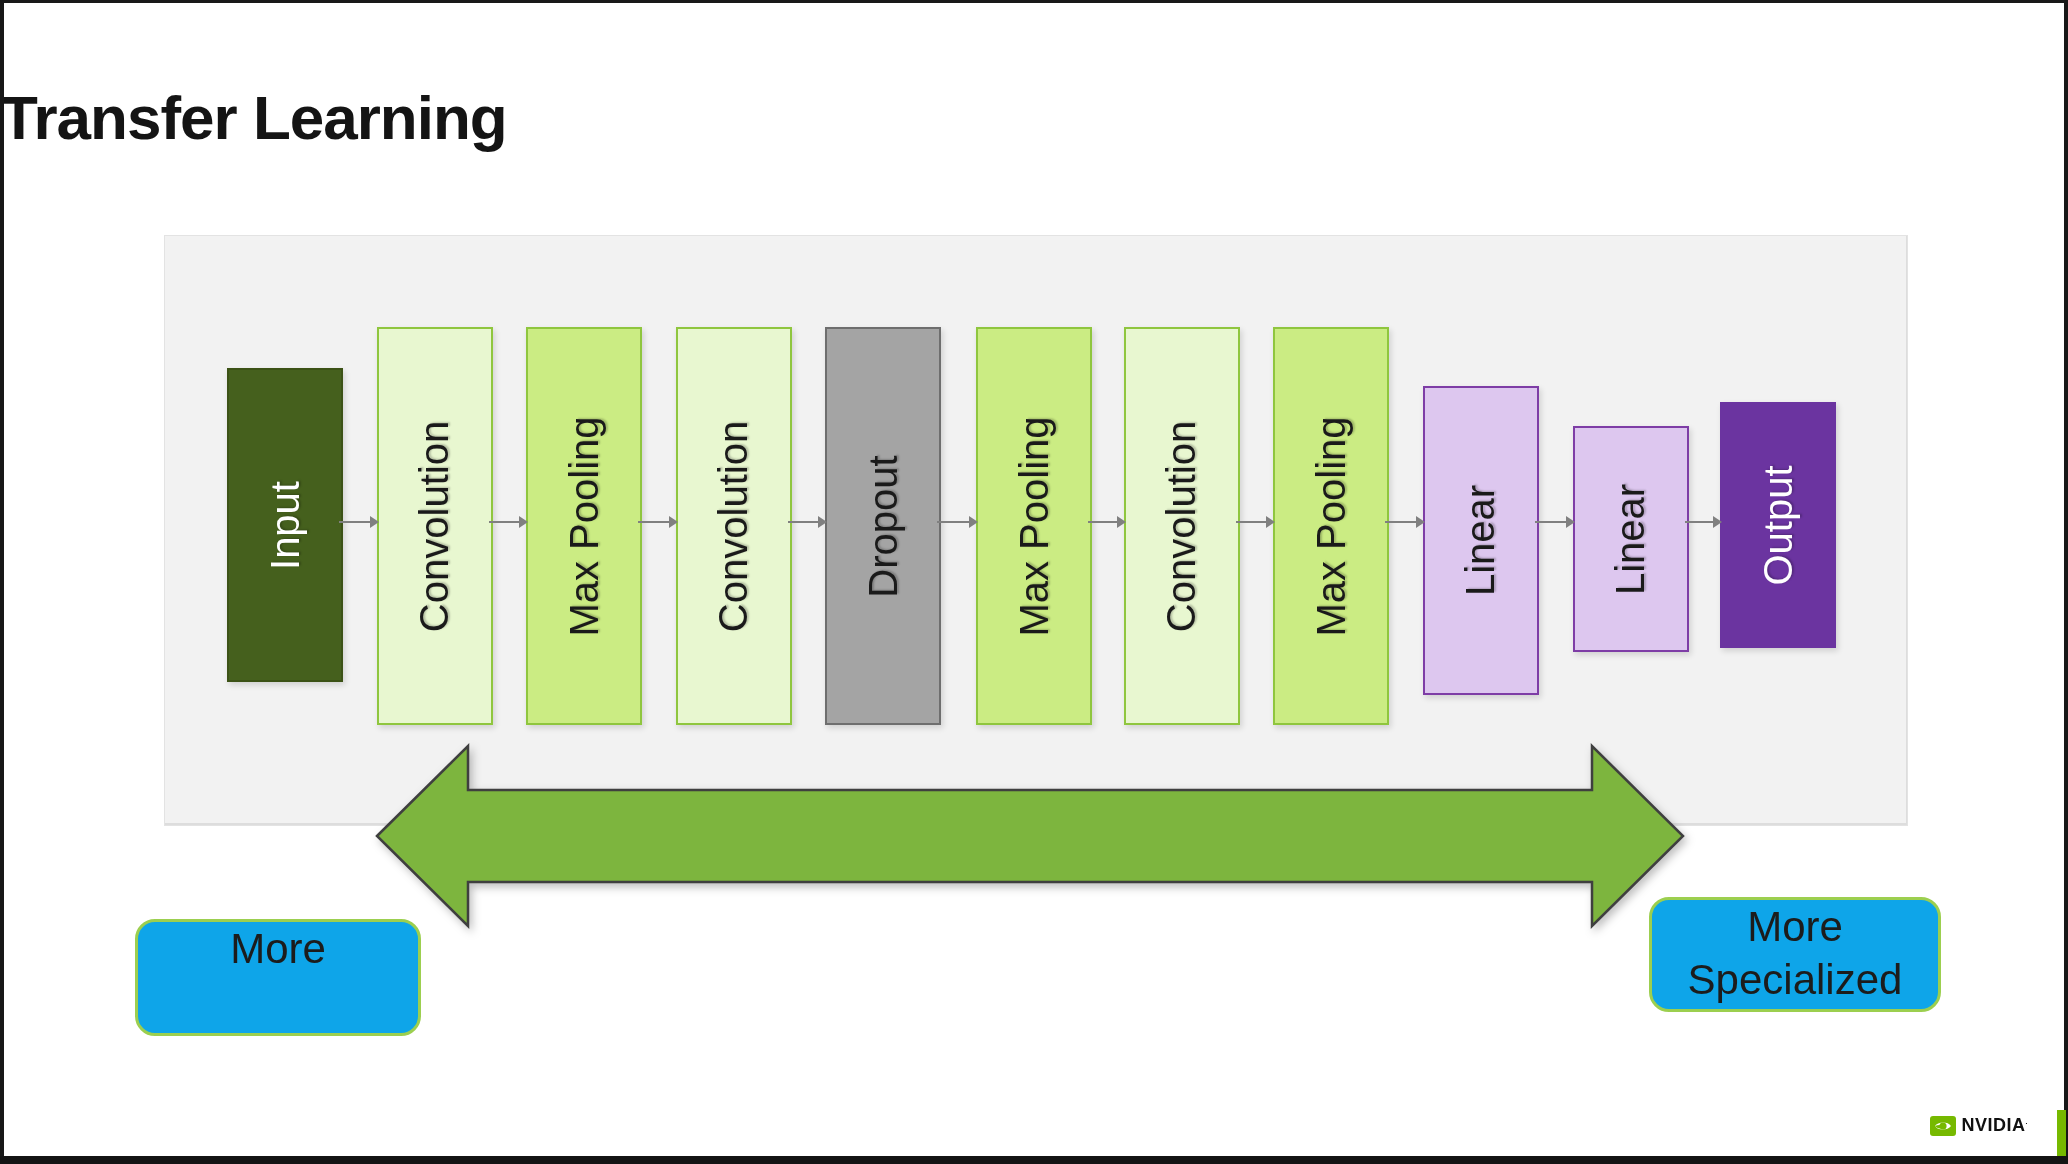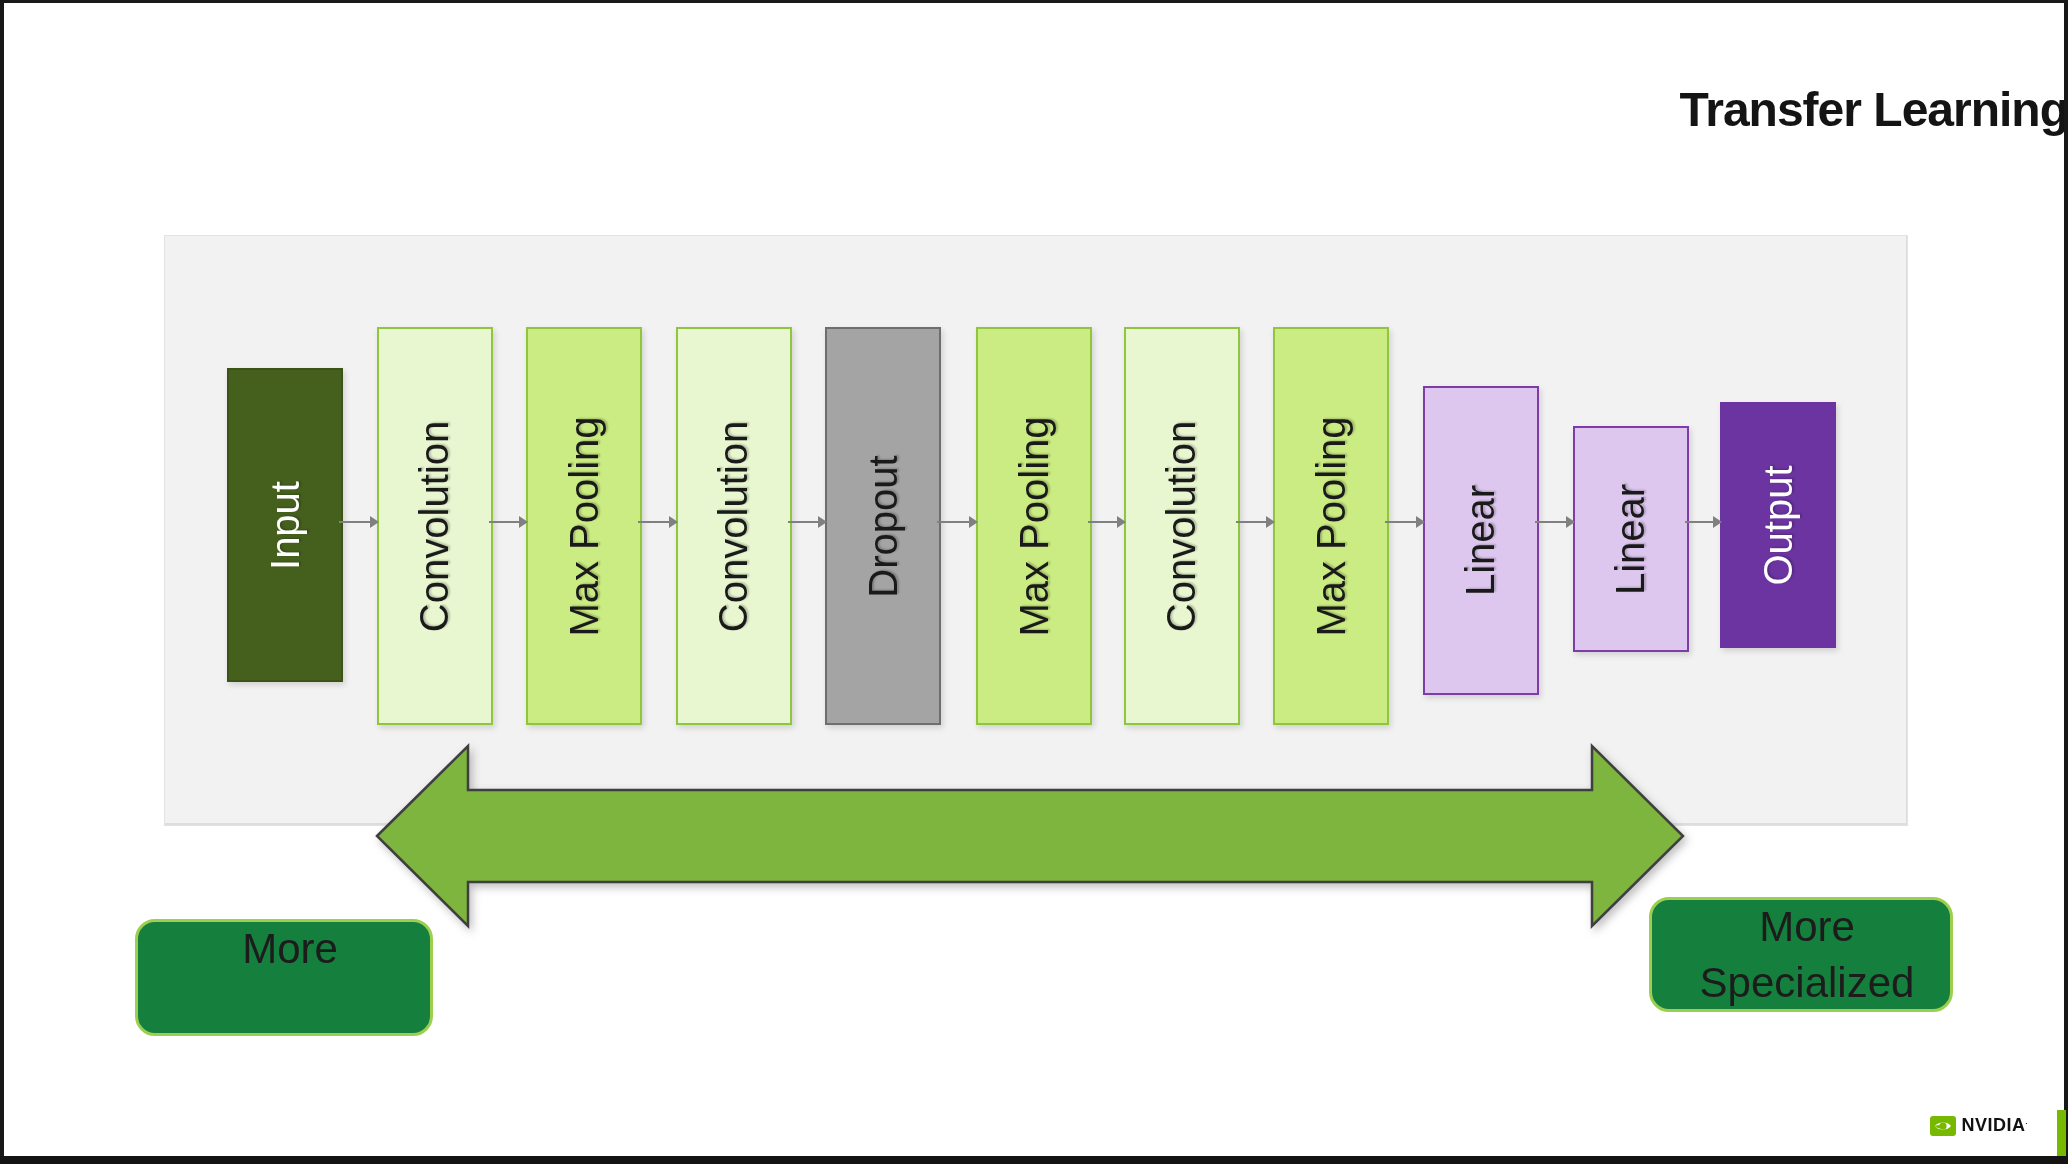--- a/index.html
+++ b/index.html
@@ -8,22 +8,22 @@
     overflow:hidden;font-family:"Liberation Sans",sans-serif;
   }
   
   .frame-left{position:absolute;left:0;top:0;width:4px;height:100%;background:#181818;}
   .frame-top{position:absolute;left:0;top:0;width:100%;height:3px;background:#181818;}
   .frame-right{position:absolute;right:0;top:0;width:4px;height:100%;background:#181818;}
   .bottom-bar{position:absolute;left:0;bottom:0;width:100%;height:8px;background:#141414;}
   .green-accent{position:absolute;right:2px;bottom:8px;width:9px;height:46px;background:#76b900;}
 
   .title{
-    position:absolute;left:0;top:82px;width:100%;text-align:right;
-    font-size:48px;font-weight:700;color:#141414;letter-spacing:-1px;
+    position:absolute;left:0;top:82px;width:100%;text-align:left;
+    font-size:62px;font-weight:700;color:#141414;letter-spacing:-1px;
   }
 
   .panel{
     position:absolute;left:164px;top:235px;width:1742px;height:589px;
     background:#f2f2f2;border:1px solid #e3e3e3;
     box-shadow:inset -1px -2px 0 #dddddd;
   }
 
   .node{
     position:absolute;display:flex;align-items:center;justify-content:center;
@@ -37,23 +37,23 @@
   .connector{position:absolute;height:2px;background:#808080;}
   .connector .head{
     position:absolute;right:-2px;top:-5px;width:0;height:0;
     border-left:9px solid #808080;border-top:6px solid transparent;border-bottom:6px solid transparent;
   }
 
   .dbl-arrow-svg{position:absolute;left:0;top:0;pointer-events:none;
     filter:drop-shadow(3px 4px 4px rgba(0,0,0,0.25));}
 
   .tag-box{
-    position:absolute;background:#15803d;border:3px solid #9ccf4f;border-radius:20px;
-    display:flex;flex-direction:column;align-items:center;justify-content:space-between;
-    font-size:42px;line-height:53px;color:#1c1c1c;text-align:center;padding-left:12px;
+    position:absolute;background:#0ea5e9;border:3px solid #9ccf4f;border-radius:20px;
+    display:flex;flex-direction:column;align-items:center;justify-content:flex-start;
+    font-size:42px;line-height:53px;color:#1c1c1c;text-align:center;
   }
 
   .footer{position:absolute;right:40px;bottom:28px;display:flex;align-items:center;gap:6px;}
   .brand{font-size:18px;font-weight:800;color:#111;letter-spacing:0.5px;}
   .brand sup{font-size:7px;}
 </style>
 </head>
 <body>
 
 <div class="slide">

